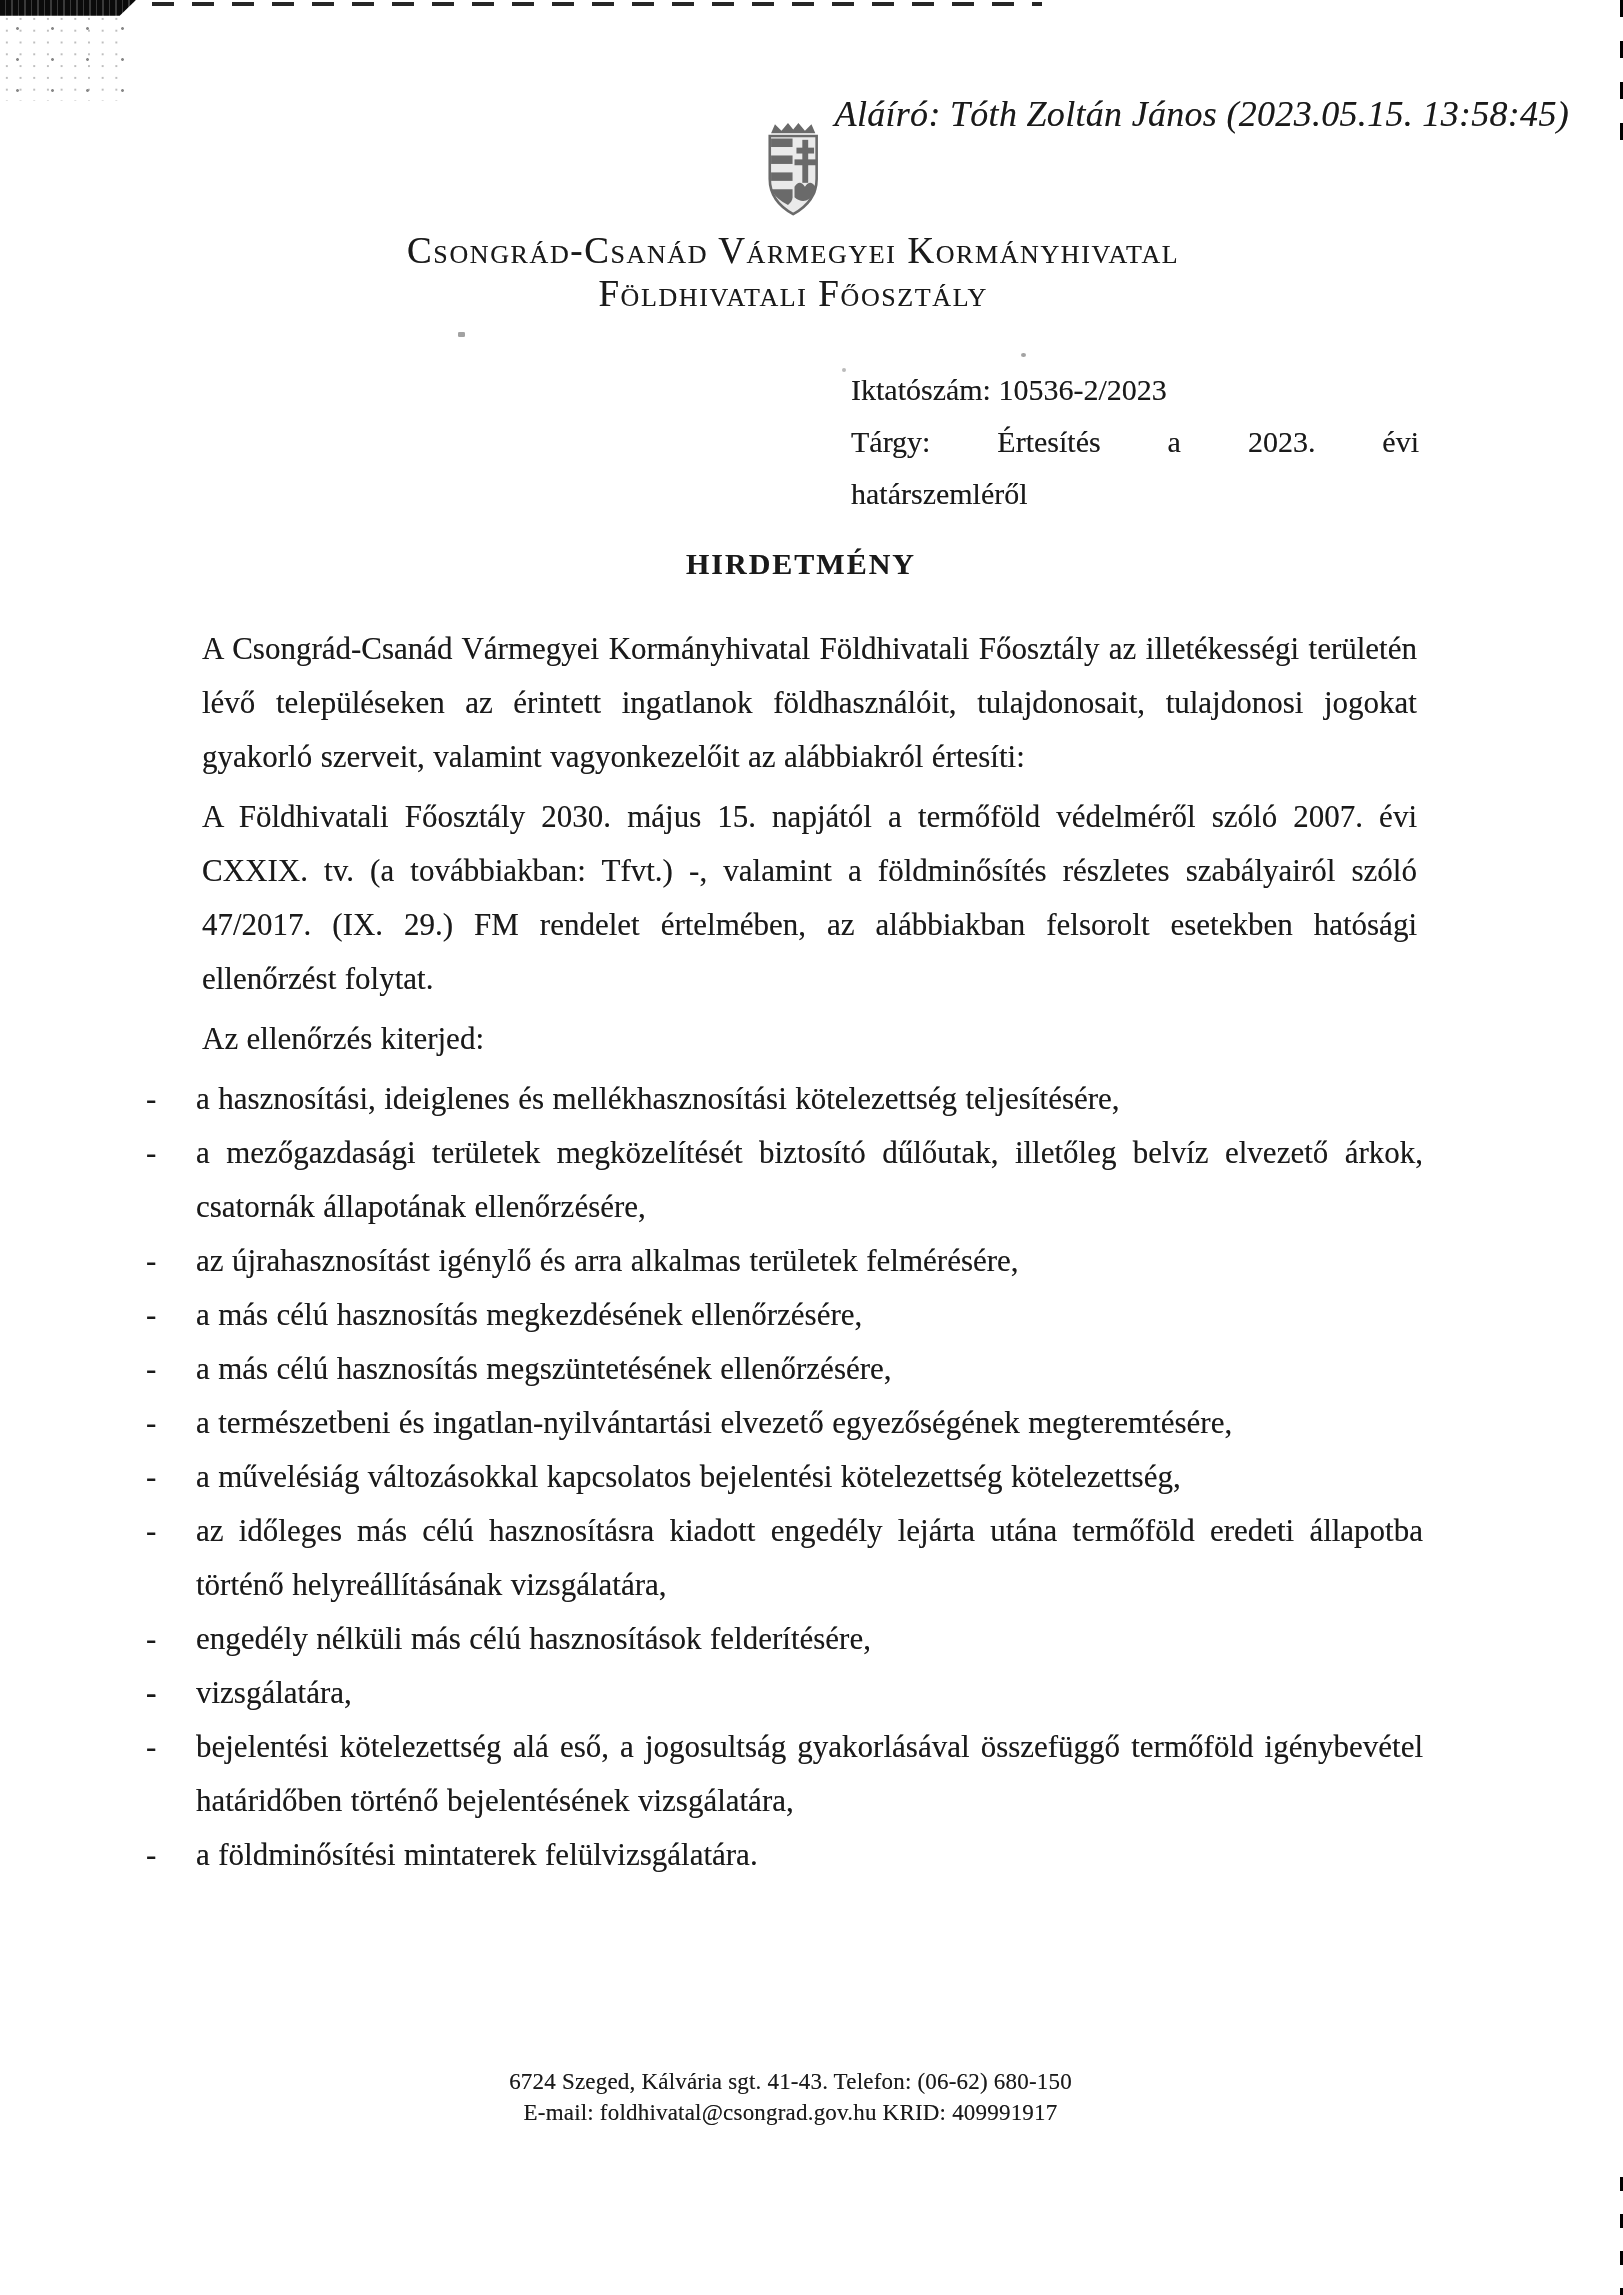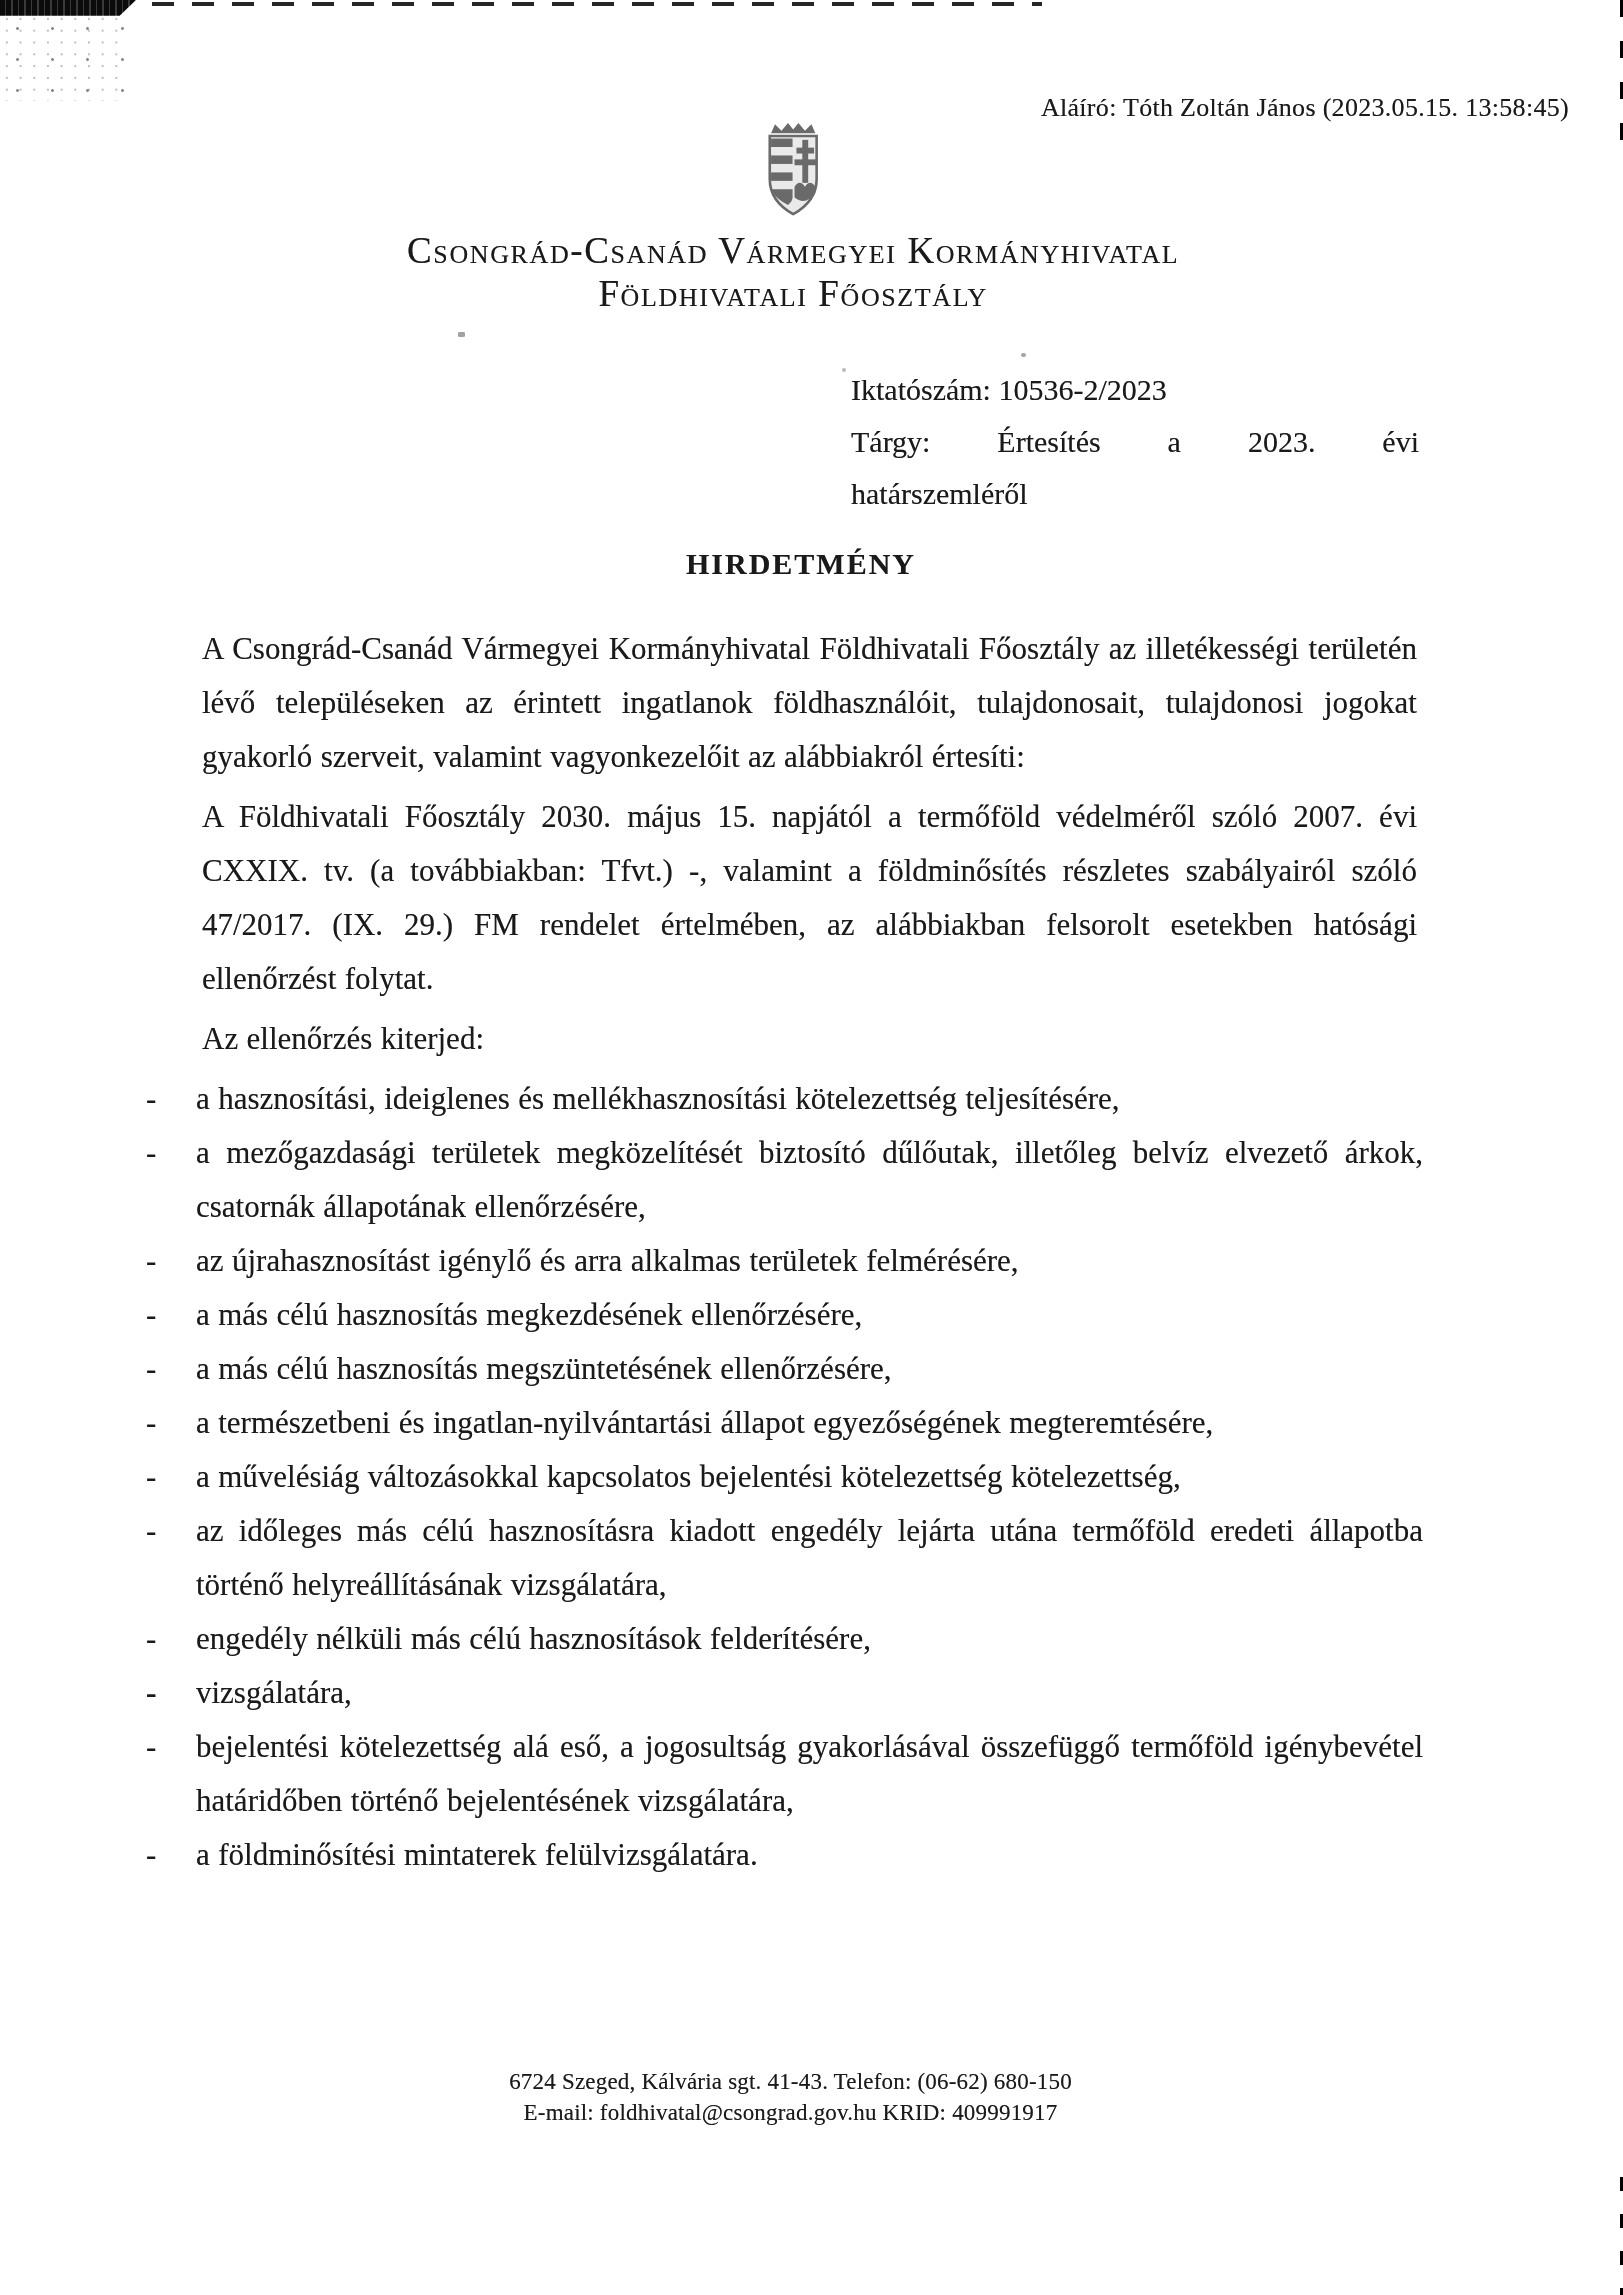--- a/index.html
+++ b/index.html
@@ -42,21 +42,21 @@
     position: absolute; bottom: 0; right: 0; width: 3.3px; height: 118px;
     background: repeating-linear-gradient(180deg, #000 0 14.4px, transparent 14.4px 37px);
   }
   .speck-a { position: absolute; top: 332px; left: 458px; width: 7.2px; height: 5.2px; background:#555; opacity:.55; border-radius:1.3px; }
   .speck-b { position: absolute; top: 353px; left: 1021px; width: 4.6px; height: 3.9px; background:#666; opacity:.6; border-radius:50%; }
   .speck-c { position: absolute; top: 368px; left: 842px; width: 3.9px; height: 3.9px; background:#777; opacity:.5; border-radius:50%; }
 
   
   .signer {
     position: absolute; top: 93px; right: 54px;
-    font-size: 26px; letter-spacing: 0.3px; white-space: nowrap;
+    font-size: 36px; letter-spacing: 0.3px; white-space: nowrap; font-style: italic;
   }
   .letterhead {
     position: absolute; top: 119px; left: 0; width: 100%;
     text-align: center; transform: translateX(-18.3px);
   }
   .logo { display: block; margin: 0 auto 10.5px auto; width: 63px; height: 99px; opacity: 0.82; filter: blur(0.5px); }
   .org-line {
     font-variant: small-caps;
     font-size: 37px; line-height: 43px; letter-spacing: 1.6px;
   }
@@ -161,21 +161,21 @@
     <div class="li">
       <span class="dash">-</span>
       <span>a más célú hasznosítás megkezdésének ellenőrzésére,</span>
     </div>
     <div class="li">
       <span class="dash">-</span>
       <span>a más célú hasznosítás megszüntetésének ellenőrzésére,</span>
     </div>
     <div class="li">
       <span class="dash">-</span>
-      <span>a természetbeni és ingatlan-nyilvántartási állapot egyezőségének megteremtésére,</span>
+      <span>a természetbeni és ingatlan-nyilvántartási elvezető egyezőségének megteremtésére,</span>
     </div>
     <div class="li">
       <span class="dash">-</span>
       <span>a művelésiág változásokkal kapcsolatos bejelentési kötelezettség kötelezettség,</span>
     </div>
     <div class="li">
       <span class="dash">-</span>
       <span>az időleges más célú hasznosításra kiadott engedély lejárta utána termőföld eredeti állapotba történő helyreállításának vizsgálatára,</span>
     </div>
     <div class="li">

